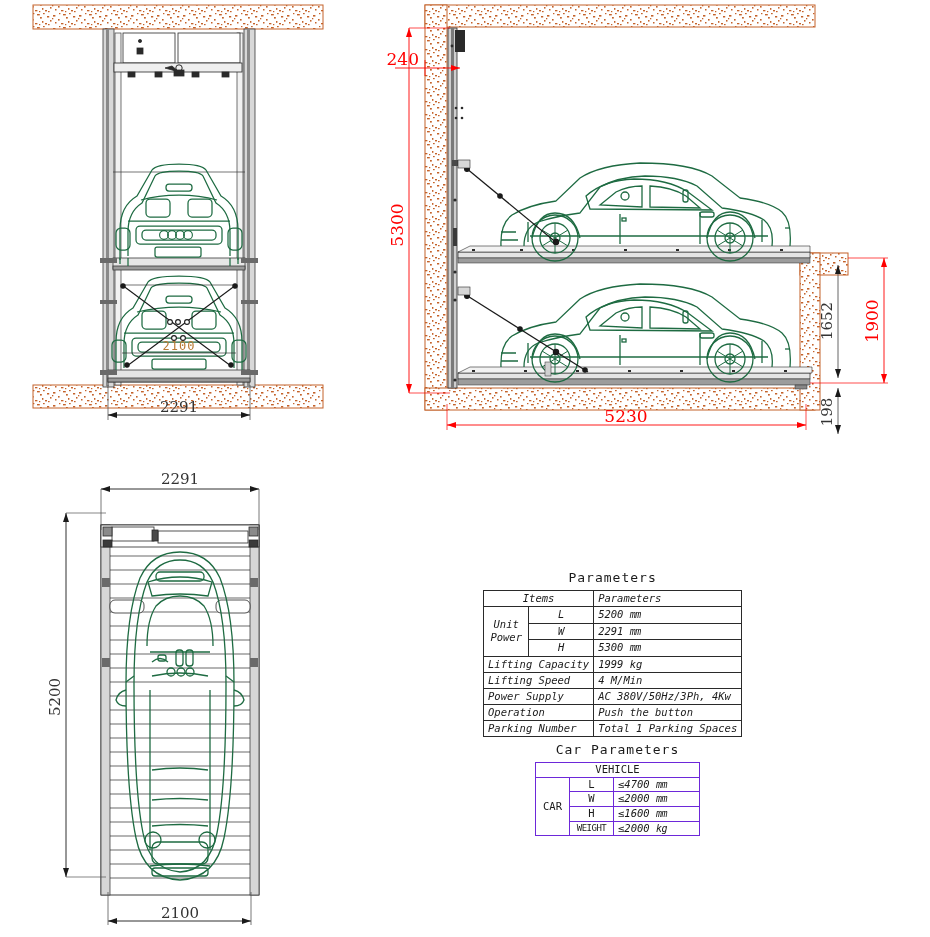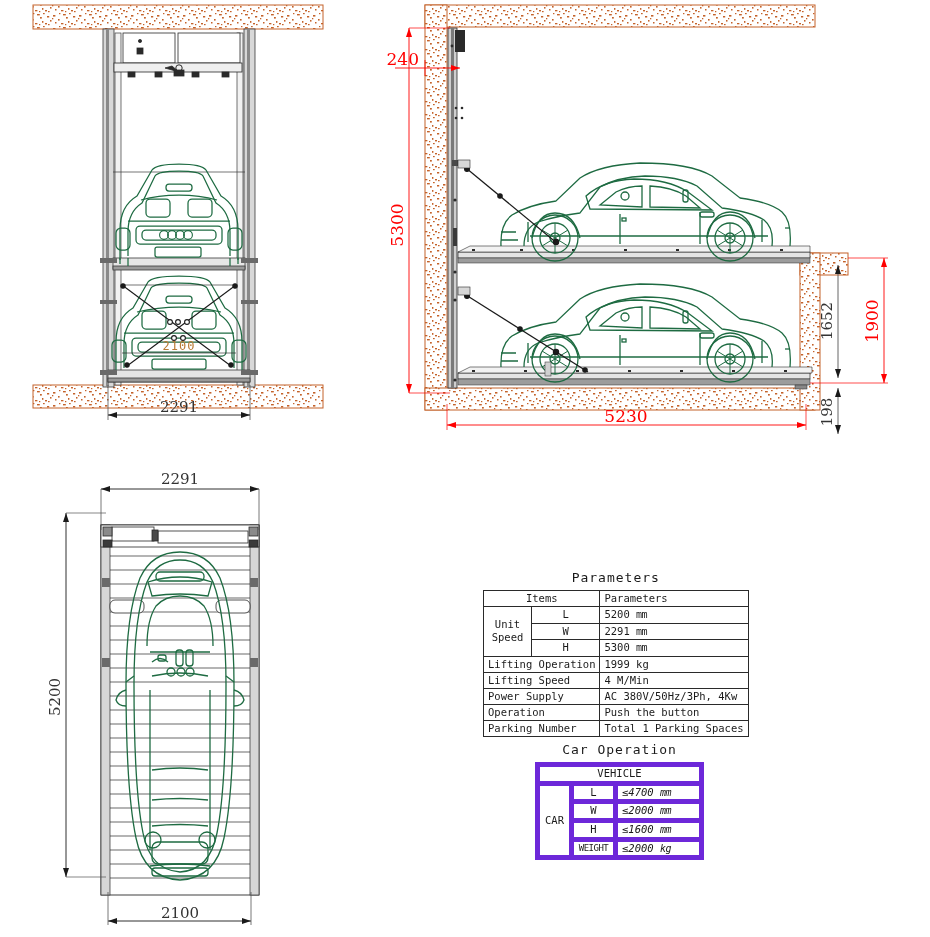--- a/index.html
+++ b/index.html
@@ -24,40 +24,41 @@
     letter-spacing:1px;
     margin-bottom:5px;
     white-space:nowrap;
   }
   table.spec {
     border-collapse: collapse;
     font-family:"DejaVu Sans Mono", monospace;
     font-size:10.5px;
     color:#1a1a1a;
     background:#fff;
+    font-style:italic;
   }
   table.spec td {
     border:1px solid #2a2a2a;
     padding:1px 4px;
     line-height:1.25;
     white-space:nowrap;
     vertical-align:middle;
   }
   td.c { text-align:center; }
   td.l { text-align:left; }
   .unit { font-size:10px; letter-spacing:-0.5px; }
   .params-items { width:96px; }
   .params-val   { width:148px; }
   .sub-l { width:38px; }
   .sub-r { width:58px; }
 
   
   table.cartbl { border-collapse:collapse; font-family:"DejaVu Sans Mono", monospace;
                  font-size:10.5px; color:#1a1a1a; }
-  table.cartbl td { border:5px solid #6d28d9; padding:0px 4px; line-height:1.3; white-space:nowrap; }
+  table.cartbl td { border:1px solid #6d28d9; padding:0px 4px; line-height:1.3; white-space:nowrap; }
   .cl-car { width:34px; text-align:center; }
   .cl-dim { width:44px; text-align:center; }
   .cl-val { width:86px; text-align:left;font-style:italic; }
   .tiny-wt { font-size:9px; letter-spacing:-0.5px; }
 </style>
 </head>
 <body>
 
 <div class="stage">
 
@@ -516,21 +517,21 @@
   <div class="tbl-title">Parameters</div>
   <table class="spec">
     <tbody>
           <tr>
       <td class="c params-items" colspan="2">Items</td>
       <td class="l params-val">Parameters</td>
     </tr>
     <tr>
       <td class="c sub-l" rowspan="3">
         <div>Unit</div>
-        <div>Speed</div>
+        <div>Power</div>
       </td>
       <td class="c sub-r">L</td>
       <td class="l">
         <span>5200</span>
         <span class="unit">mm</span>
       </td>
     </tr>
     <tr>
       <td class="c">W</td>
       <td class="l">
@@ -539,21 +540,21 @@
       </td>
     </tr>
     <tr>
       <td class="c">H</td>
       <td class="l">
         <span>5300</span>
         <span class="unit">mm</span>
       </td>
     </tr>
     <tr>
-      <td class="l" colspan="2">Lifting Operation</td>
+      <td class="l" colspan="2">Lifting Capacity</td>
       <td class="l">1999 kg</td>
     </tr>
     <tr>
       <td class="l" colspan="2">Lifting Speed</td>
       <td class="l">4 M/Min</td>
     </tr>
     <tr>
       <td class="l" colspan="2">Power Supply</td>
       <td class="l">AC 380V/50Hz/3Ph, 4Kw</td>
     </tr>
@@ -563,21 +564,21 @@
     </tr>
     <tr>
       <td class="l" colspan="2">Parking Number</td>
       <td class="l">Total 1 Parking Spaces</td>
     </tr>
   </tbody>
       </table>
 </div>
 
 <div class="tbl-wrap" style="left:535px; top:742px;">
-  <div class="tbl-title">Car Operation</div>
+  <div class="tbl-title">Car Parameters</div>
   <table class="cartbl">
     <tbody>
           <tr>
       <td class="c" colspan="3" style="text-align:center;">VEHICLE</td>
     </tr>
     <tr>
       <td class="cl-car" rowspan="4">CAR</td>
       <td class="cl-dim">L</td>
       <td class="cl-val">
         <span>≤4700</span>

